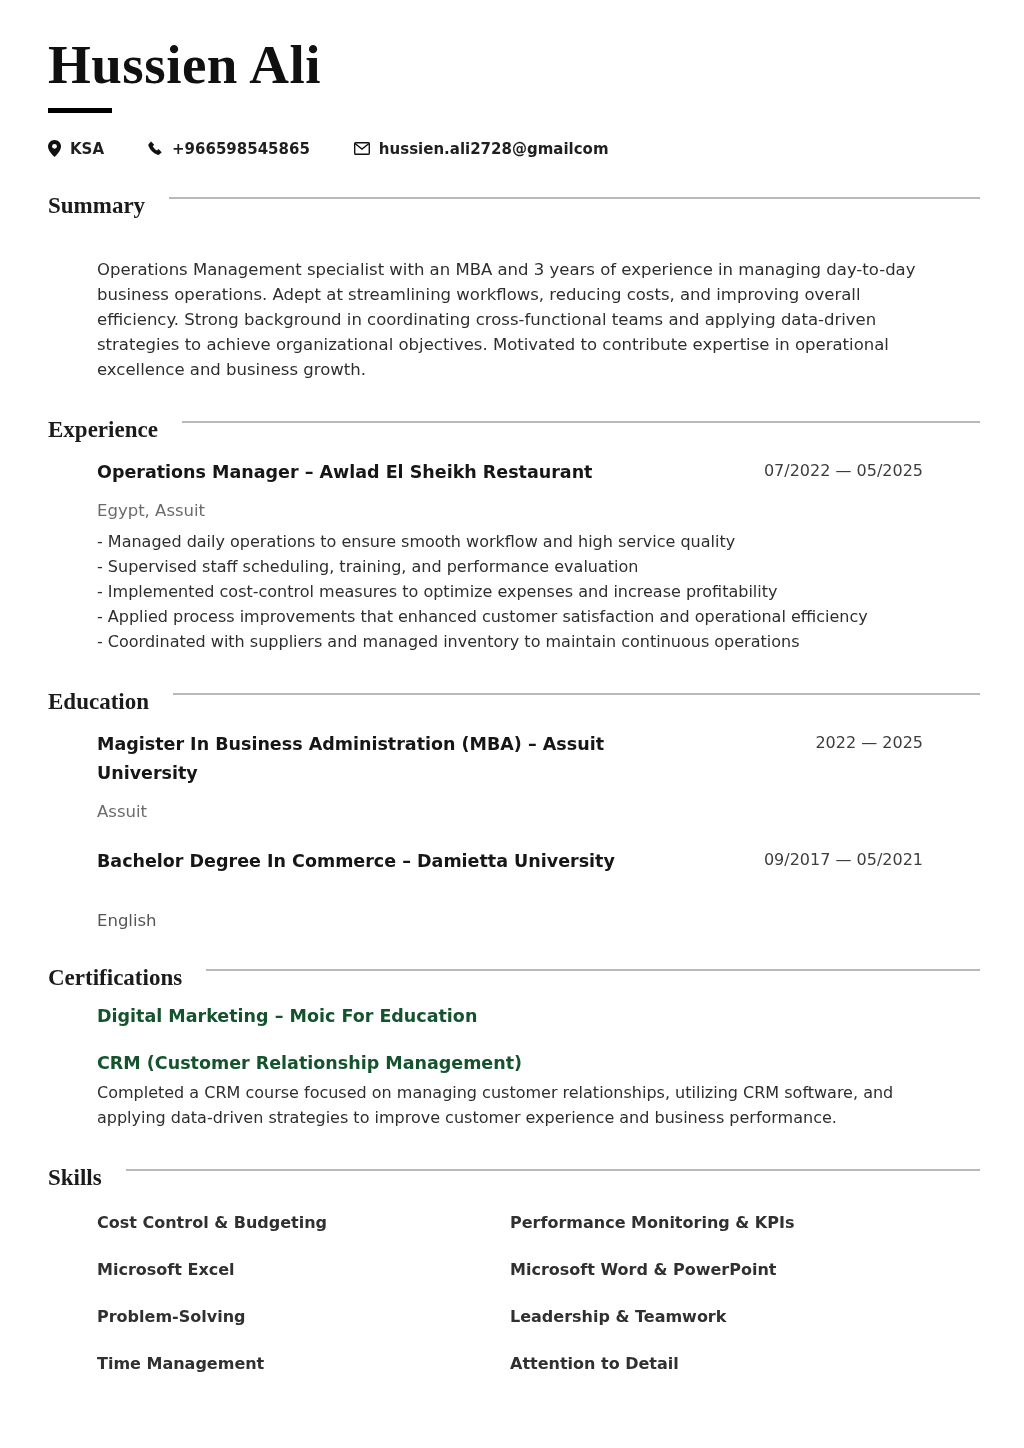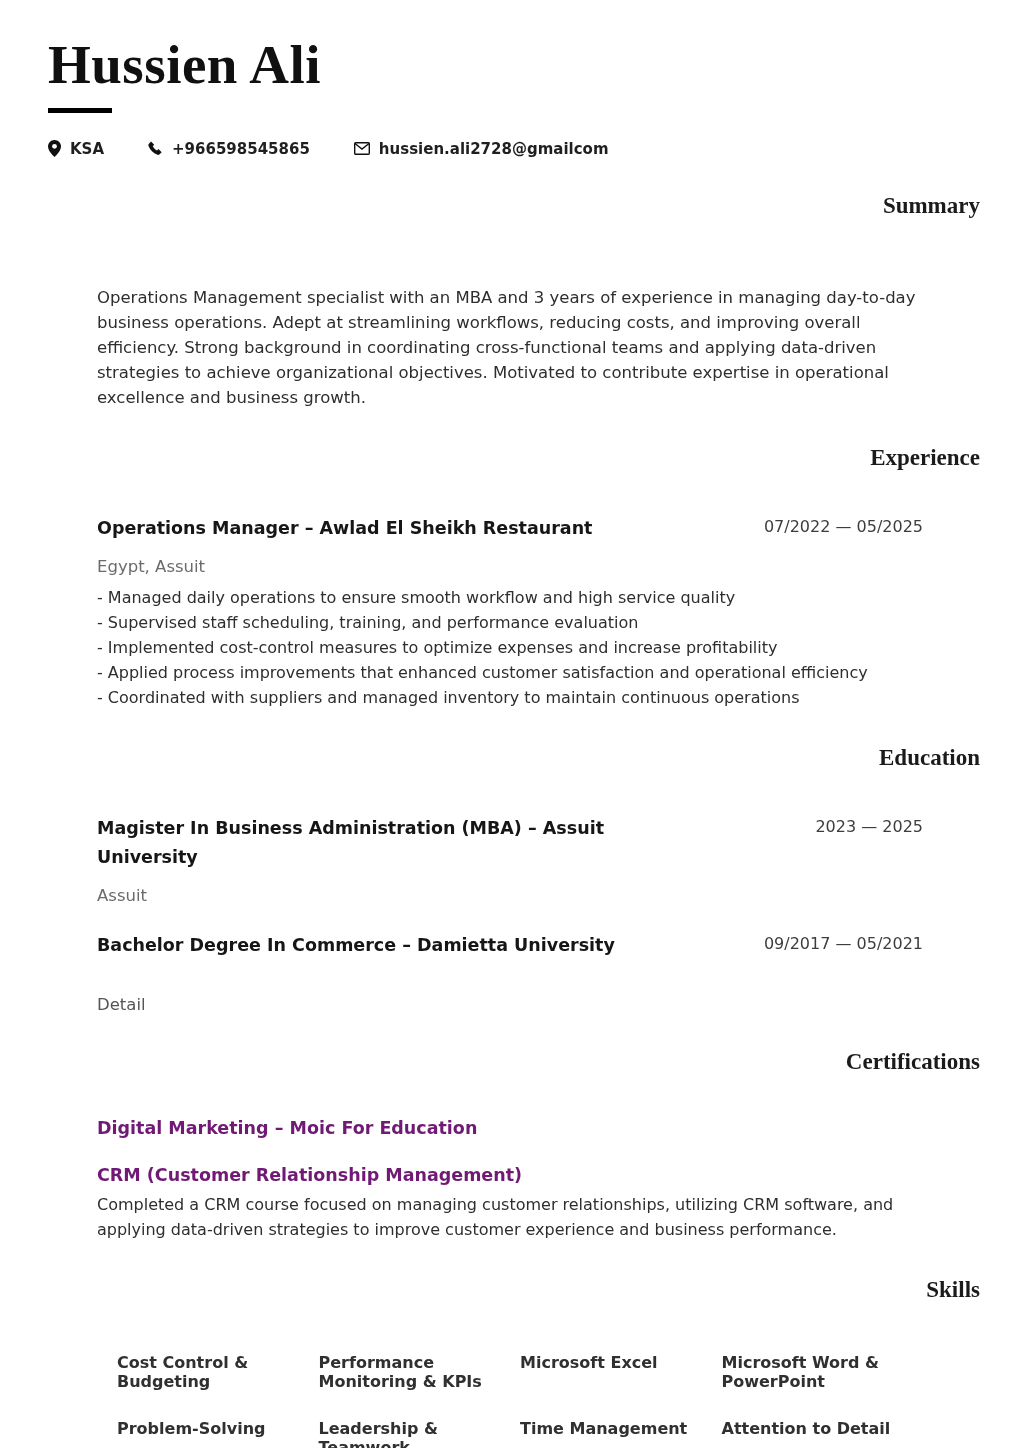--- a/index.html
+++ b/index.html
@@ -44,23 +44,22 @@
   .contact-item{
     display:flex;
     align-items:center;
     gap:9px;
   }
   .contact-item svg{ display:block; }
   
   .section{ margin-top:35px; }
   .section-heading{
     display:flex;
-    align-items:flex-end;
+    align-items:flex-start;
     gap:24px;
-    flex-direction:column;
   }
   .section-heading .title{
     font-family:"Liberation Serif","DejaVu Serif",serif;
     font-size:23px;
     font-weight:600;
     color:#1b1b1b;
     white-space:nowrap;
   }
   .section-heading .rule{
     flex:1;
@@ -116,36 +115,35 @@
   .language-item{
     font-size:16.5px;
     color:#555;
   }
   
   .cert{ margin-top:4px; }
   .cert + .cert{ margin-top:27px; }
   .cert-name{
     font-size:17.5px;
     font-weight:700;
-    color:#701a75;
+    color:#14532d;
   }
   .cert-desc{
     font-size:16px;
     line-height:25px;
     color:#2e2e2e;
     margin-top:7px;
   }
   
   .skills-grid{
     display:grid;
-    grid-template-columns:1fr 1fr 1fr 1fr;
+    grid-template-columns:1fr 1fr;
     column-gap:0;
     row-gap:28px;
     margin-top:22px;
-    margin-left:20px;
   }
   .skill-item{
     font-size:16px;
     font-weight:700;
     color:#303030;
   }
 </style>
 </head>
 <body>
 
@@ -222,37 +220,37 @@
 
   <section class="section">
     <div class="section-heading">
       <span class="title">Education</span>
       <span class="rule"></span>
     </div>
     <div class="section-body">
       <div class="entry">
         <div class="entry-head">
           <div class="entry-title" style="max-width:520px;">Magister In Business Administration (MBA) – Assuit University</div>
-          <div class="entry-dates">2023 — 2025</div>
+          <div class="entry-dates">2022 — 2025</div>
         </div>
         <div class="entry-location">Assuit</div>
       </div>
 
       <div class="entry">
         <div class="entry-head">
           <div class="entry-title">Bachelor Degree In Commerce – Damietta University</div>
           <div class="entry-dates">09/2017 — 05/2021</div>
         </div>
       </div>
     </div>
   </section>
 
   <section class="section">
     <div class="section-body">
-      <div class="language-item">Detail</div>
+      <div class="language-item">English</div>
     </div>
   </section>
 
   <section class="section">
     <div class="section-heading">
       <span class="title">Certifications</span>
       <span class="rule"></span>
     </div>
     <div class="section-body">
       <div class="cert">

